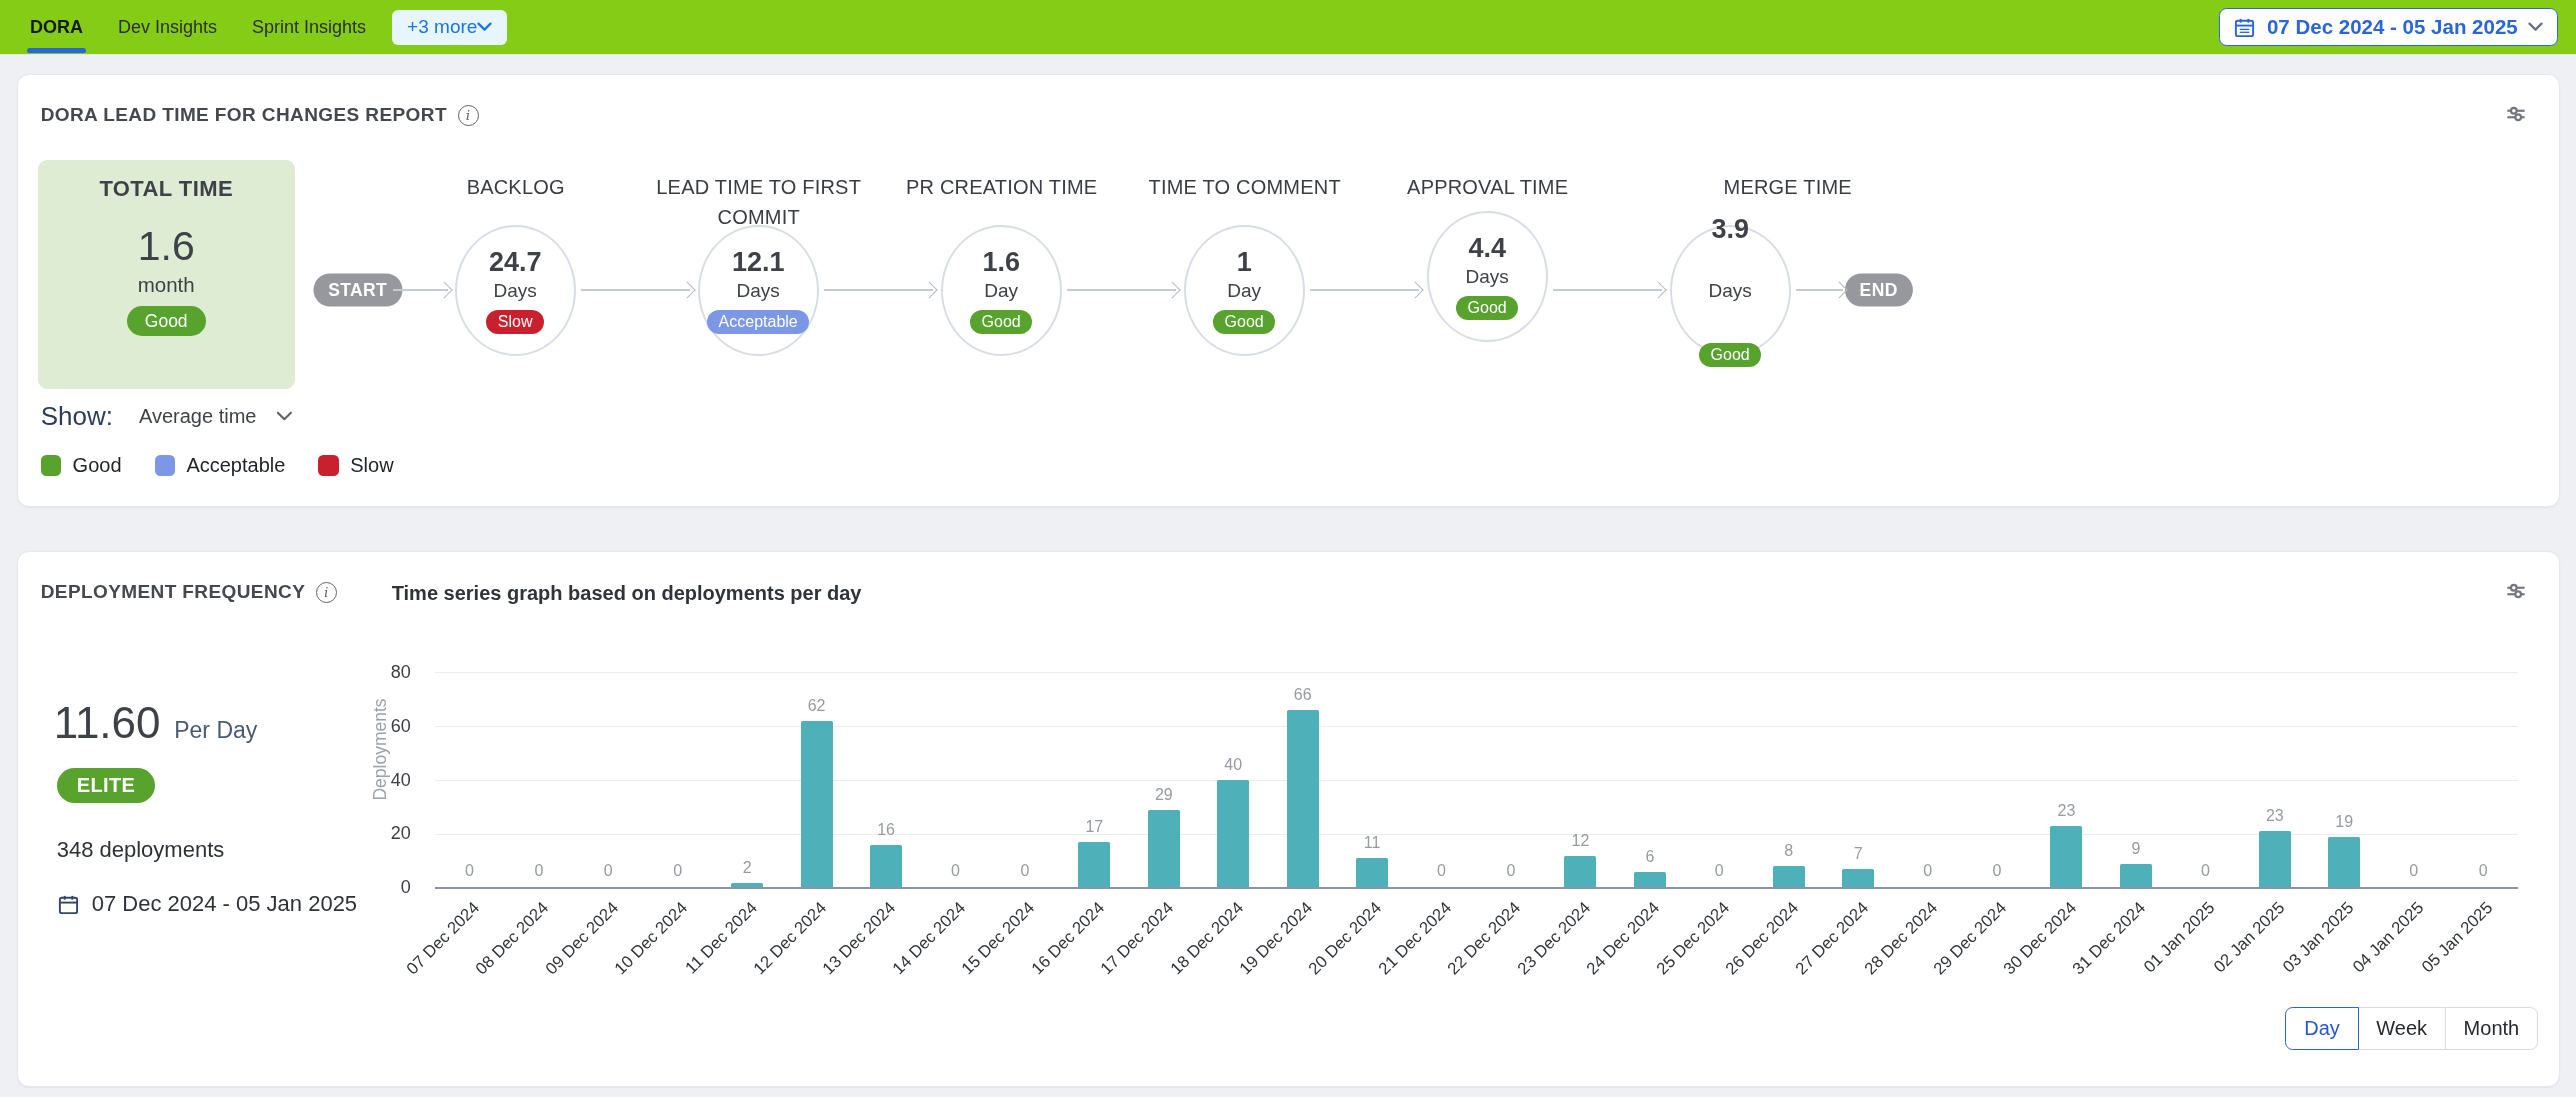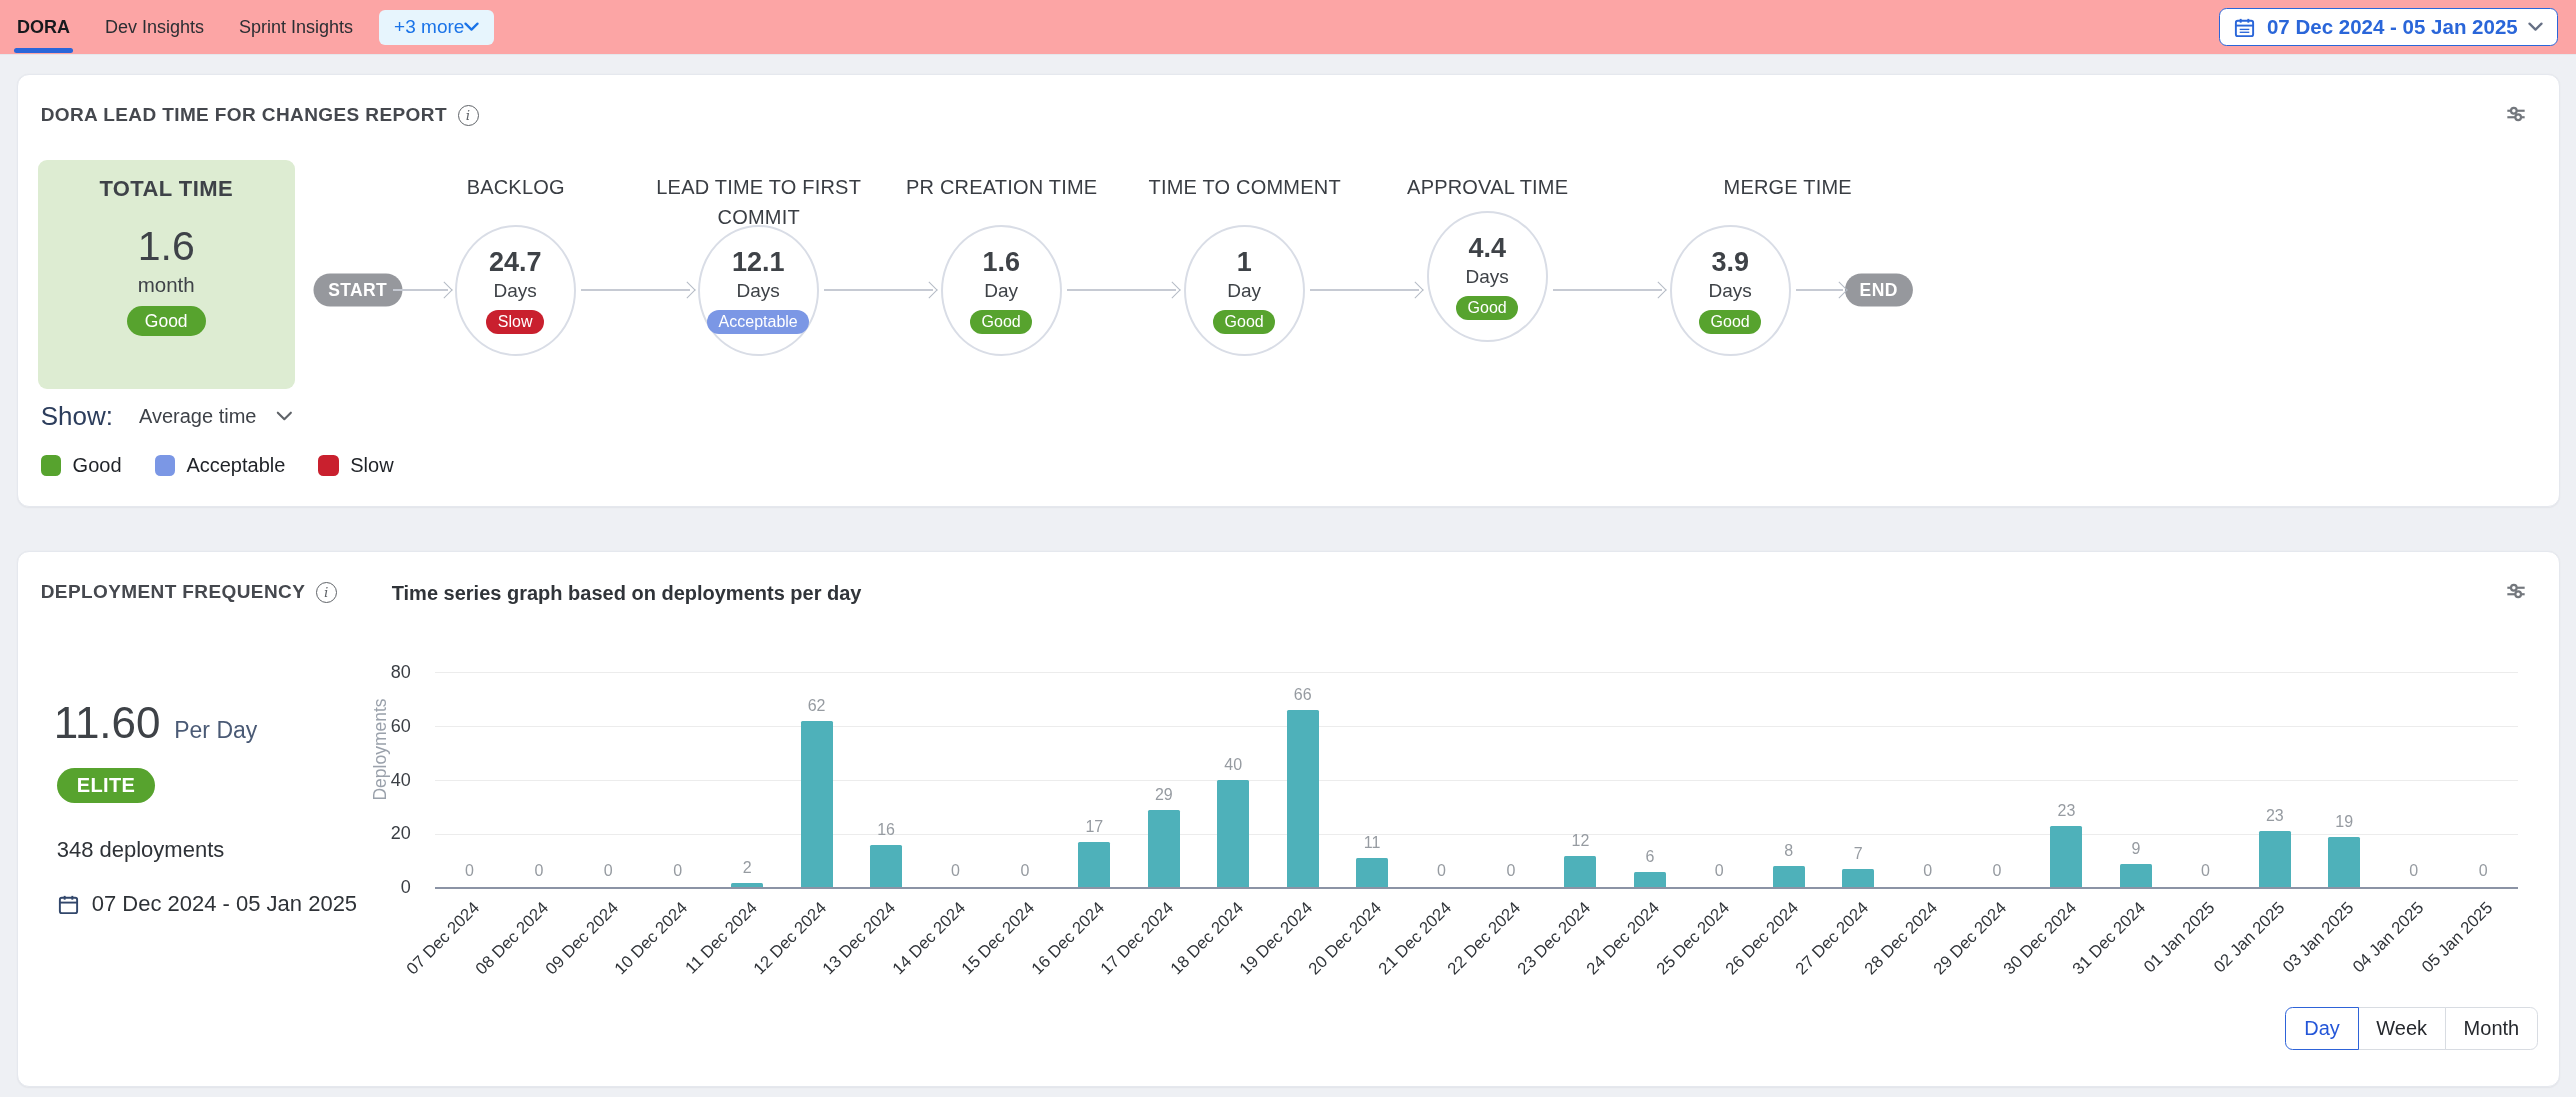--- a/index.html
+++ b/index.html
@@ -1,18 +1,18 @@
 <!DOCTYPE html>
 <html style="--accent: #2a66d9; --good: #57a32e; --acceptable: #7b97e5; --slow: #c9202e; --teal: #4eb1ba; --total-bg: #ddecd2;font-size:12px"><head>
 <meta charset="utf-8">
 <style>
   html,body{margin:0;padding:0}
   body{width:2576px;height:1102px;background:#eef0f4;font-family:"Liberation Sans",sans-serif;color:#3c4043;position:relative;overflow:hidden}
   
-  .topbar{position:absolute;top:0;left:0;right:0;height:55px;background:#fca5a5;border-bottom:0.8px solid #e4e7ec;display:flex;align-items:center;padding-left:17px;box-sizing:border-box;z-index:5}
+  .topbar{position:absolute;top:0;left:0;right:0;height:55px;background:#84cc16;border-bottom:0.8px solid #e4e7ec;display:flex;align-items:center;padding-left:30px;box-sizing:border-box;z-index:5}
   .tabs{display:flex;align-items:center;gap:35px;height:100%}
   .tab{position:relative;height:100%;display:flex;align-items:center;font-size:18px;color:#2b2e33;cursor:pointer;white-space:nowrap}
   .tab.active{font-weight:700;color:#17191d}
   .tab.active::after{content:"";position:absolute;left:-3px;right:-3px;bottom:1.5px;height:4.6px;background:var(--accent);border-radius:3px}
   .more-chip{margin-left:26px;display:flex;align-items:center;background:#e7f5fd;border:none;border-radius:6px;height:35px;padding:0 15px;font-size:19px;color:#1a73e8;font-family:inherit;cursor:pointer;font-weight:500}
   .date-btn{position:absolute;right:18px;top:8.3px;height:38px;display:flex;align-items:center;gap:10.6px;background:#fff;border:1.5px solid var(--accent);border-radius:7.6px;padding:0 13.7px;font-size:20.5px;font-weight:600;color:var(--accent);font-family:inherit;cursor:pointer}
   
   .card{position:absolute;left:16.7px;width:2543px;background:#fff;border:0.8px solid #e5e8ee;border-radius:12px;box-shadow:0 0.8px 1.5px rgba(16,24,40,.05);box-sizing:border-box}
   .card1{top:74px;height:433px}
   .card2{top:551px;height:536px}
@@ -187,21 +187,21 @@
         <div class="stage-unit">Day</div>
         <div class="badge stage-badge st-good">Good</div>
       </div>
       <div class="stage-title" style="left: 1356px;">APPROVAL TIME</div>
       <div class="stage-ellipse" style="left: 1409px; top: 136px;">
         <div class="stage-value">4.4</div>
         <div class="stage-unit">Days</div>
         <div class="badge stage-badge st-good">Good</div>
       </div>
       <div class="stage-title" style="left: 1656px;">MERGE TIME</div>
-      <div class="stage-ellipse" style="left: 1652px; top: 150px;">
+      <div class="stage-ellipse" style="left: 1652px; top: 150px; gap: 33px;">
         <div class="stage-value">3.9</div>
         <div class="stage-unit">Days</div>
         <div class="badge stage-badge st-good">Good</div>
       </div>
       <div class="arrow-line" style="left: 375px; width: 55px;"></div>
       <div class="arrow-chev" style="left: 420px;"></div>
       <div class="arrow-line" style="left: 563px; width: 109px;"></div>
       <div class="arrow-chev" style="left: 663px;"></div>
       <div class="arrow-line" style="left: 806px; width: 109px;"></div>
       <div class="arrow-chev" style="left: 905px;"></div>

